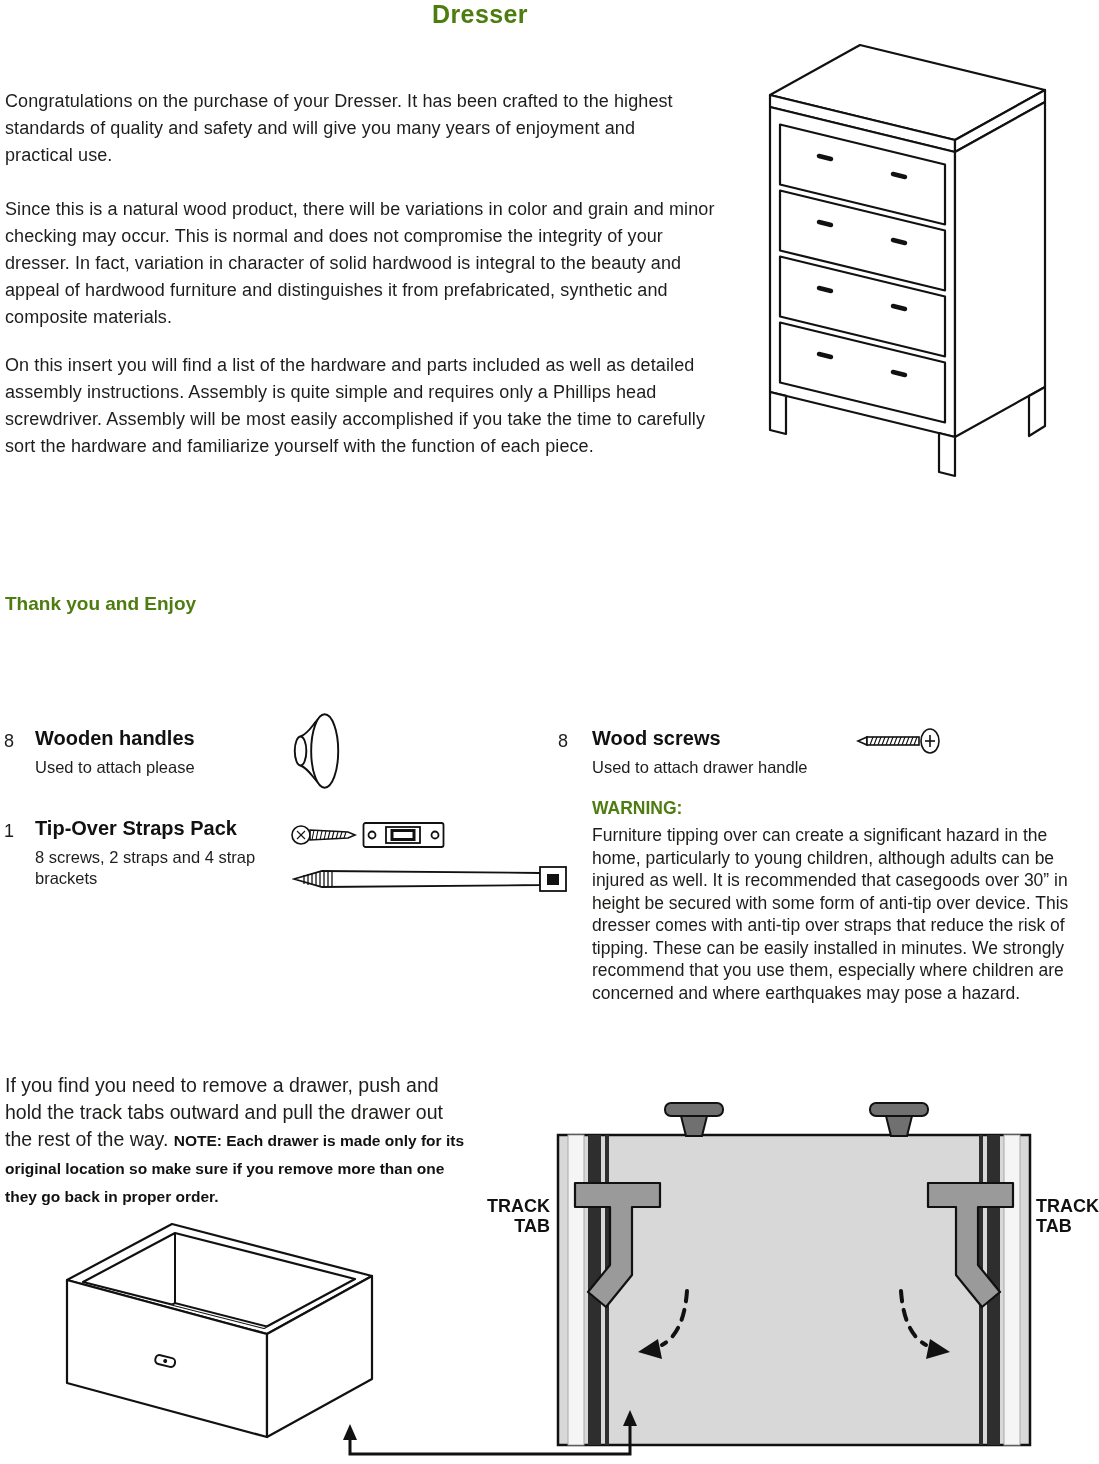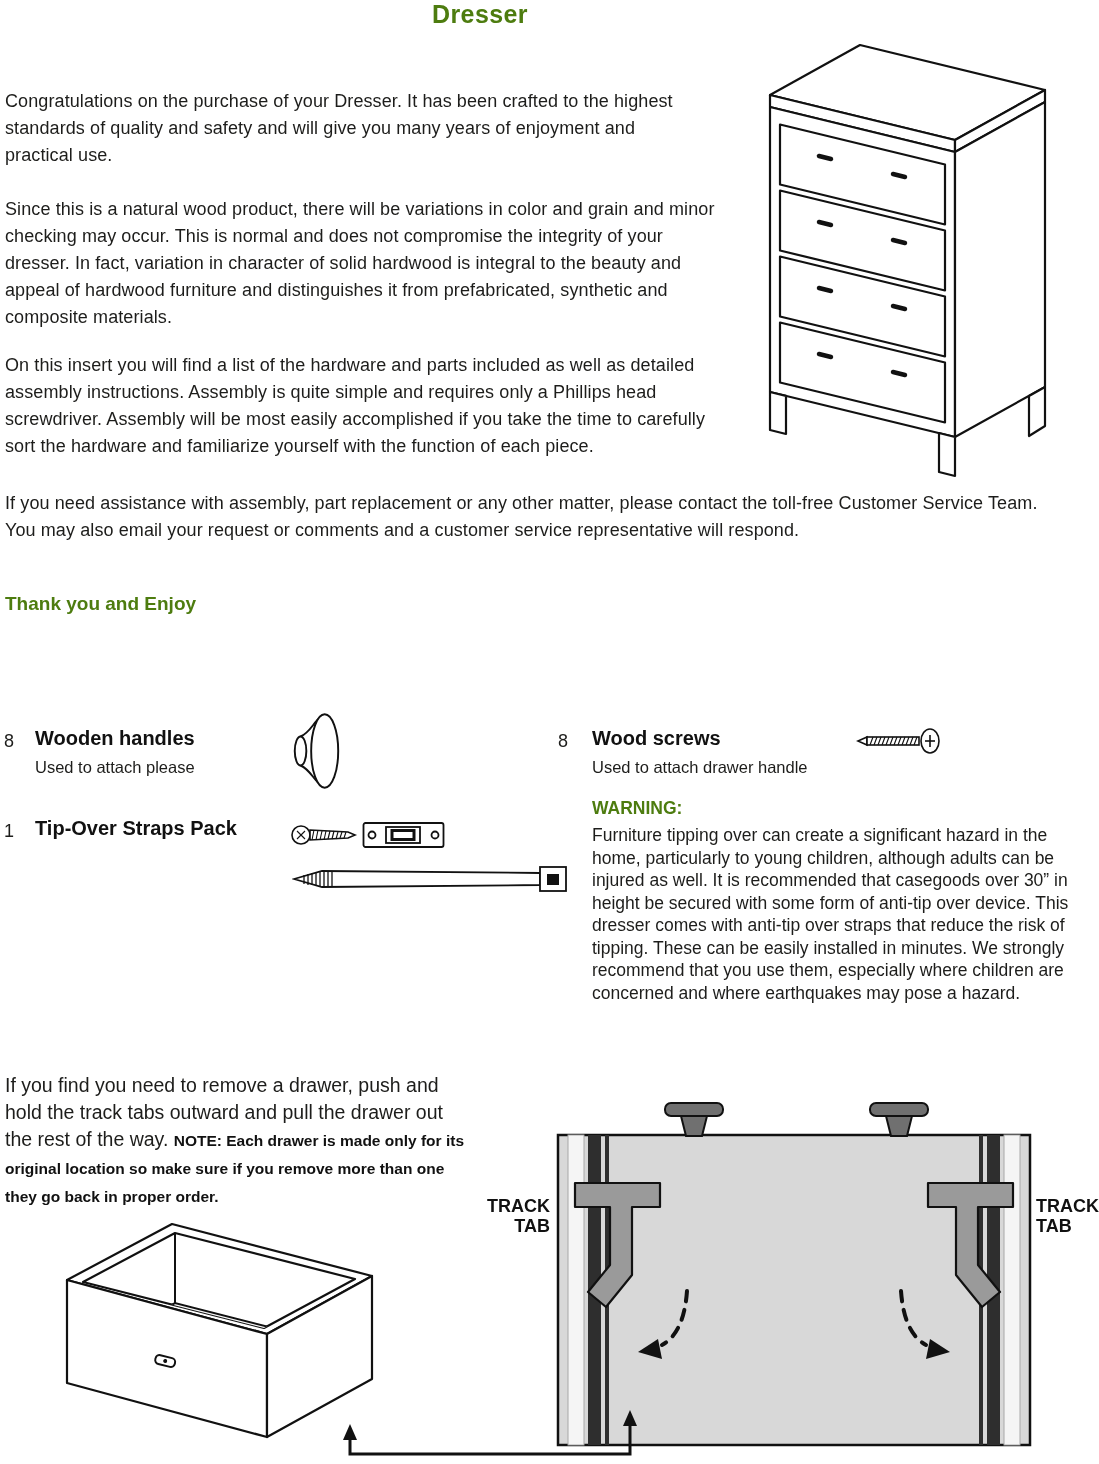--- a/index.html
+++ b/index.html
@@ -51,21 +51,20 @@
       <line x1="64" y1="248" x2="76" y2="251"></line>
         <line x1="138" y1="266" x2="150" y2="269"></line>
       <line x1="64" y1="314" x2="76" y2="317"></line>
         <line x1="138" y1="332" x2="150" y2="335"></line>
     </g>
   </svg>
 
   <div class="abs body-text" style="left:5px;top:88px;width:670px;">Congratulations on the purchase of your Dresser. It has been crafted to the highest standards of quality and safety and will give you many years of enjoyment and practical use.</div>
   <div class="abs body-text" style="left:5px;top:196px;width:715px;">Since this is a natural wood product, there will be variations in color and grain and minor checking may occur. This is normal and does not compromise the integrity of your dresser. In fact, variation in character of solid hardwood is integral to the beauty and appeal of hardwood furniture and distinguishes it from prefabricated, synthetic and composite materials.</div>
   <div class="abs body-text" style="left:5px;top:352px;width:725px;">On this insert you will find a list of the hardware and parts included as well as detailed assembly instructions. Assembly is quite simple and requires only a Phillips head screwdriver. Assembly will be most easily accomplished if you take the time to carefully sort the hardware and familiarize yourself with the function of each piece.</div>
-  <div class="abs body-text" style="left:5px;top:490px;width:1060px;">If you need assistance with assembly, part replacement or any other matter, please contact the toll-free Customer Service Team. You may also email your request or comments and a customer service representative will respond.</div>
   <div class="abs b" style="left:5px;top:593px;font-size:19px;">Thank you and Enjoy</div>
 
 
   <div class="abs qty" style="left:4px;top:731px;">8</div>
   <div class="abs item-name" style="left:35px;top:727px;">Wooden handles</div>
   <div class="abs item-desc" style="left:35px;top:757px;width:250px;">Used to attach please</div>
   <svg class="abs" style="left:288px;top:710px;width:56px;height:82px;" viewBox="0 0 58 82">
     <g fill="#ffffff" stroke="#111" stroke-width="2">
       <ellipse cx="13" cy="41" rx="6" ry="15"></ellipse>
       <path d="M13,26 C23,22 27,10 34,6 M13,56 C23,60 27,72 34,76" fill="none"></path>
@@ -97,20 +96,21 @@
         <line x1="61" y1="10" x2="58" y2="18"></line>
     </g>
     <g stroke="#111" stroke-width="1.6">
       <line x1="74" y1="8" x2="74" y2="20"></line>
         <line x1="69" y1="14" x2="79" y2="14"></line>
     </g>
   </svg>
 
   <div class="abs qty" style="left:4px;top:821px;">1</div>
   <div class="abs item-name" style="left:35px;top:817px;">Tip-Over Straps Pack</div>
+  <div class="abs item-desc" style="left:35px;top:847px;width:250px;">8 screws, 2 straps and 4 strap brackets</div>
   <svg class="abs" style="left:290px;top:820px;width:70px;height:30px;" viewBox="0 0 70 30">
     <g fill="#ffffff" stroke="#111" stroke-width="1.6">
       <circle cx="11" cy="15" r="9"></circle>
       <polygon points="20,10 58,12 65,15 58,18 20,20"></polygon>
     </g>
     <g stroke="#111" stroke-width="1.1">
       <line x1="7" y1="11" x2="15" y2="19"></line>
         <line x1="7" y1="19" x2="15" y2="11"></line>
       <line x1="24" y1="10" x2="22" y2="20"></line>
         <line x1="28" y1="10" x2="26" y2="20"></line>

